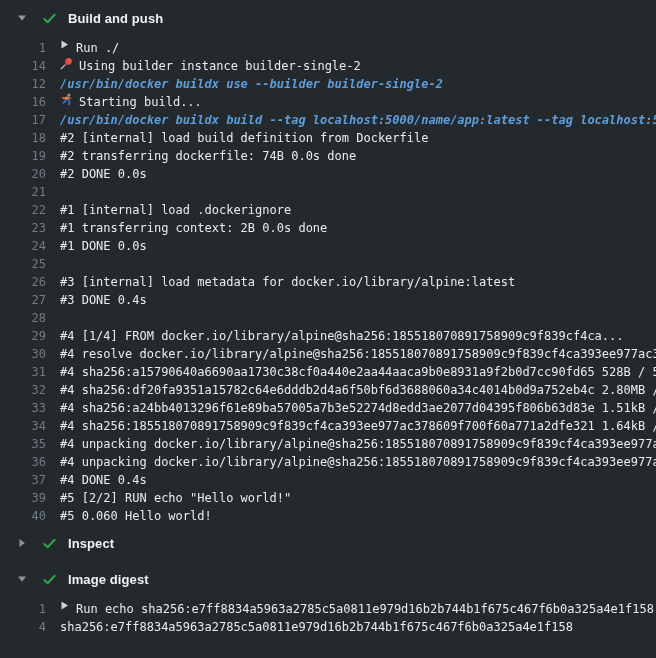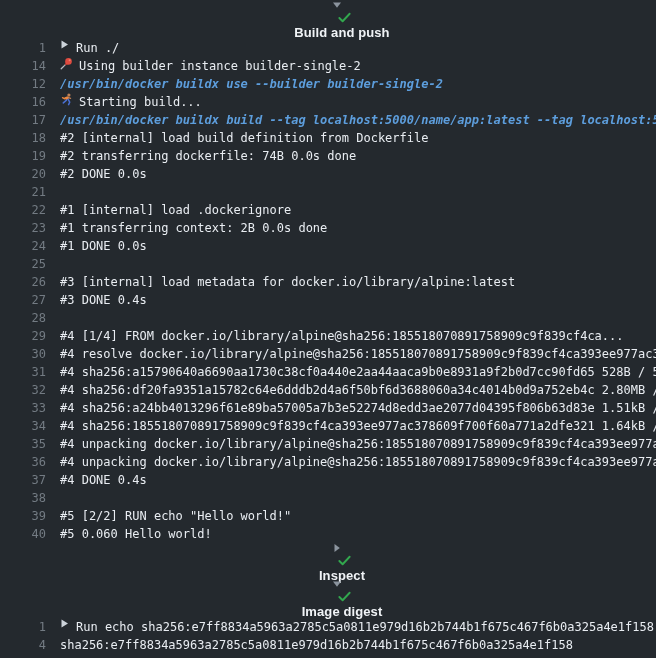--- a/index.html
+++ b/index.html
@@ -9,21 +9,20 @@
     overflow:hidden;
     font-family:"Liberation Sans", sans-serif;
     position:relative;
   }
   .section-header {
     height:36px;
     display:flex;
     align-items:center;
     padding-left:17px;
     cursor:pointer;
-    flex-direction:column;
   }
   .caret-box { width:10px; height:10px; flex:none; display:flex; align-items:center; justify-content:center; }
   .caret-box.collapsed svg { transform:rotate(-90deg); }
   .check-box { margin-left:15px; flex:none; display:flex; align-items:center; }
   .section-title {
     margin-left:11px;
     color:#f0f3f6;
     font-size:13px;
     font-weight:bold;
     letter-spacing:.1px;
@@ -105,21 +104,20 @@
       <div class="log-line"><span class="ln">28</span><span class="lc"></span></div>
       <div class="log-line"><span class="ln">29</span><span class="lc">#4 [1/4] FROM docker.io/library/alpine@sha256:185518070891758909c9f839cf4ca...</span></div>
       <div class="log-line"><span class="ln">30</span><span class="lc">#4 resolve docker.io/library/alpine@sha256:185518070891758909c9f839cf4ca393ee977ac3</span></div>
       <div class="log-line"><span class="ln">31</span><span class="lc">#4 sha256:a15790640a6690aa1730c38cf0a440e2aa44aaca9b0e8931a9f2b0d7cc90fd65 528B / 5</span></div>
       <div class="log-line"><span class="ln">32</span><span class="lc">#4 sha256:df20fa9351a15782c64e6dddb2d4a6f50bf6d3688060a34c4014b0d9a752eb4c 2.80MB /</span></div>
       <div class="log-line"><span class="ln">33</span><span class="lc">#4 sha256:a24bb4013296f61e89ba57005a7b3e52274d8edd3ae2077d04395f806b63d83e 1.51kB /</span></div>
       <div class="log-line"><span class="ln">34</span><span class="lc">#4 sha256:185518070891758909c9f839cf4ca393ee977ac378609f700f60a771a2dfe321 1.64kB /</span></div>
       <div class="log-line"><span class="ln">35</span><span class="lc">#4 unpacking docker.io/library/alpine@sha256:185518070891758909c9f839cf4ca393ee977a</span></div>
       <div class="log-line"><span class="ln">36</span><span class="lc">#4 unpacking docker.io/library/alpine@sha256:185518070891758909c9f839cf4ca393ee977a</span></div>
       <div class="log-line"><span class="ln">37</span><span class="lc">#4 DONE 0.4s</span></div>
-      <div class="log-line"><span class="ln">38</span><span class="lc"></span></div>
       <div class="log-line"><span class="ln">39</span><span class="lc">#5 [2/2] RUN echo "Hello world!"</span></div>
       <div class="log-line"><span class="ln">40</span><span class="lc">#5 0.060 Hello world!</span></div>
     </div>
 </div>
 
 <div>
   <div class="section-header">
     <span class="caret-box collapsed">
         <svg width="10" height="10" viewBox="0 0 10 10">
           <path d="M1 2.5 L9 2.5 L5 7.8 Z" fill="#8b949e"></path>

